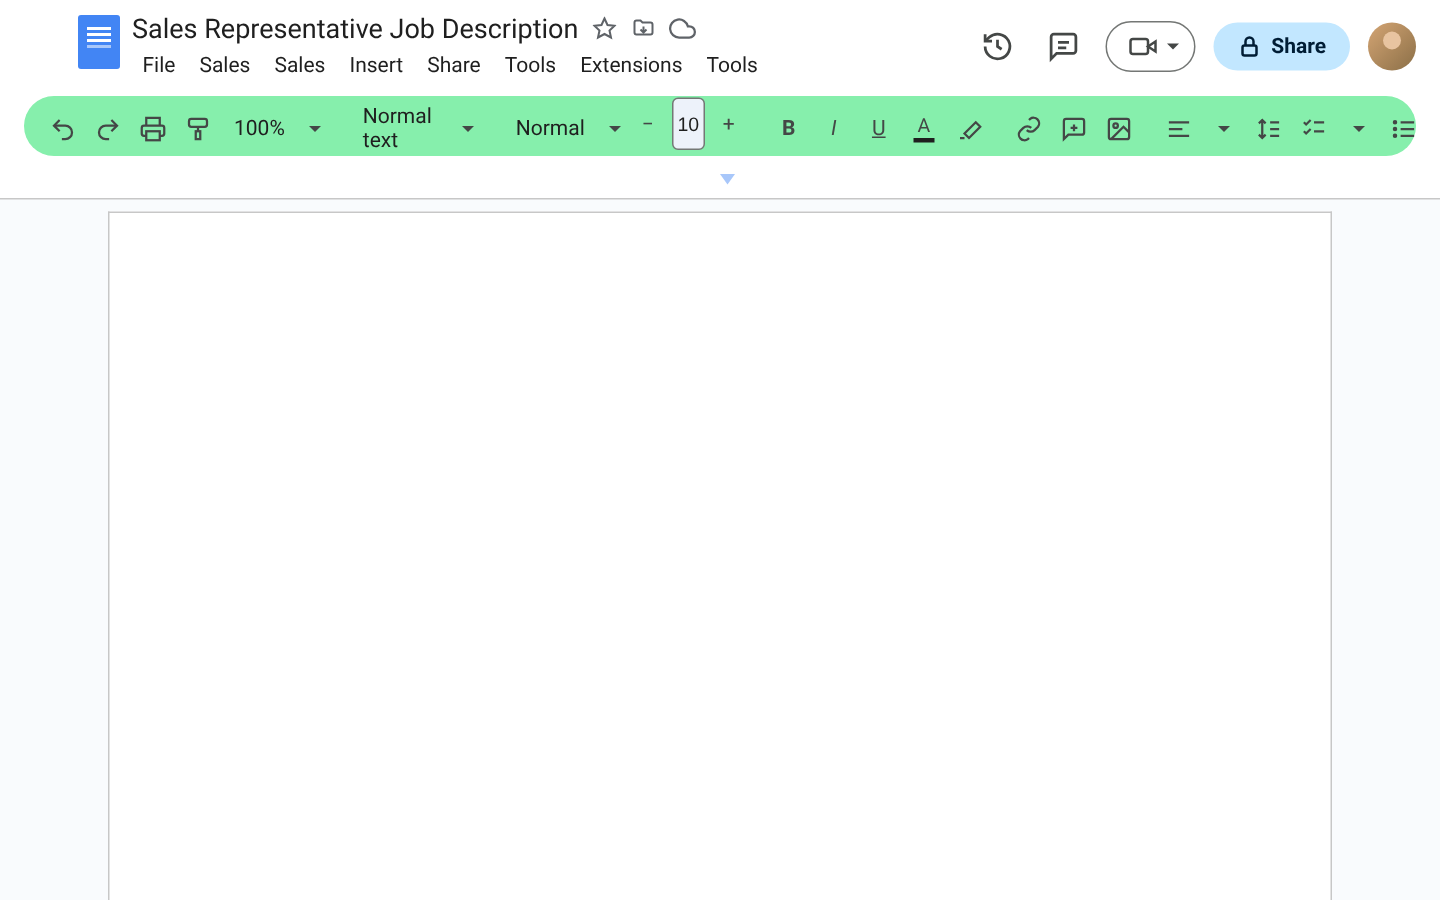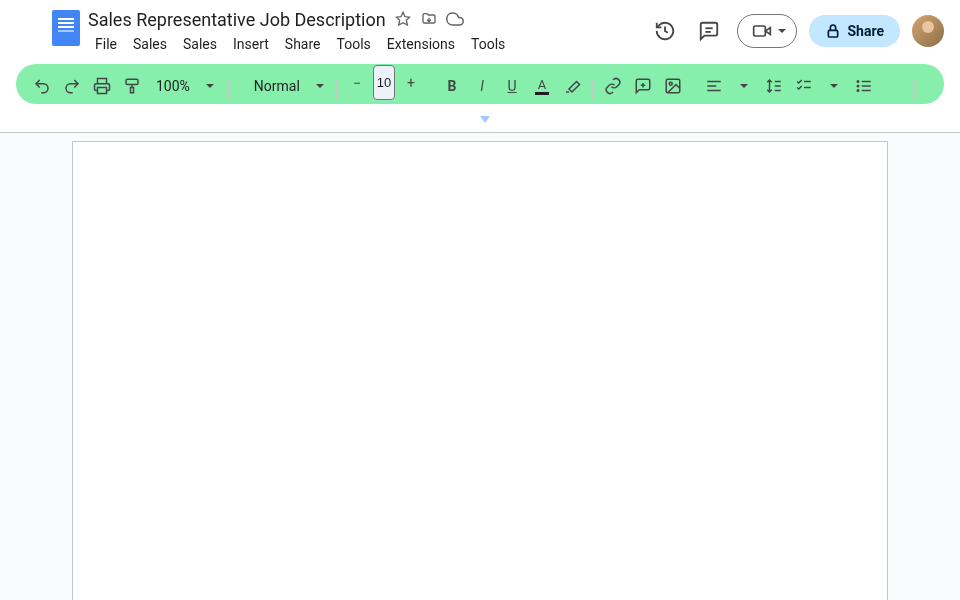--- a/index.html
+++ b/index.html
@@ -342,20 +342,24 @@
         <path d="M18 3H6a2 2 0 0 0-2 2v3a2 2 0 0 0 2 2h12a2 2 0 0 0 2-2V5a2 2 0 0 0-2-2z"></path>
         <path d="M12 10v4"></path>
         <rect x="10" y="14" width="4" height="7"></rect>
       </svg>
     </div>
   <div class="tb-text">
       <span>100%</span>
       <span class="dropdown-caret"></span>
     </div>
   <div class="tb-sep"></div>
+  <div class="tb-text" style="min-width:90px">
+      <span>Normal text</span>
+      <span class="dropdown-caret"></span>
+    </div>
   <div class="tb-sep"></div>
   <div class="tb-text" style="min-width:70px">
       <span>Normal</span>
       <span class="dropdown-caret"></span>
     </div>
   <div class="tb-sep"></div>
   <div class="font-size-box">
     <div class="tb-btn">−</div>
     <input class="fs-input" value="10" style="">
     <div class="tb-btn">+</div>

